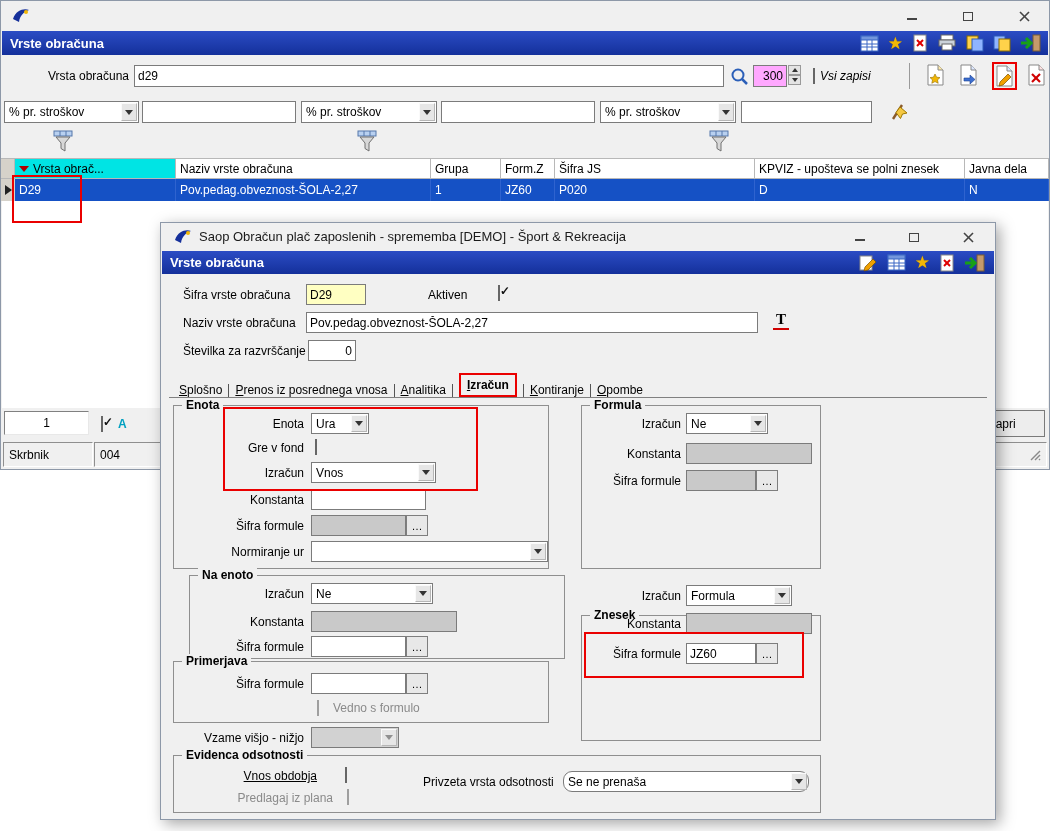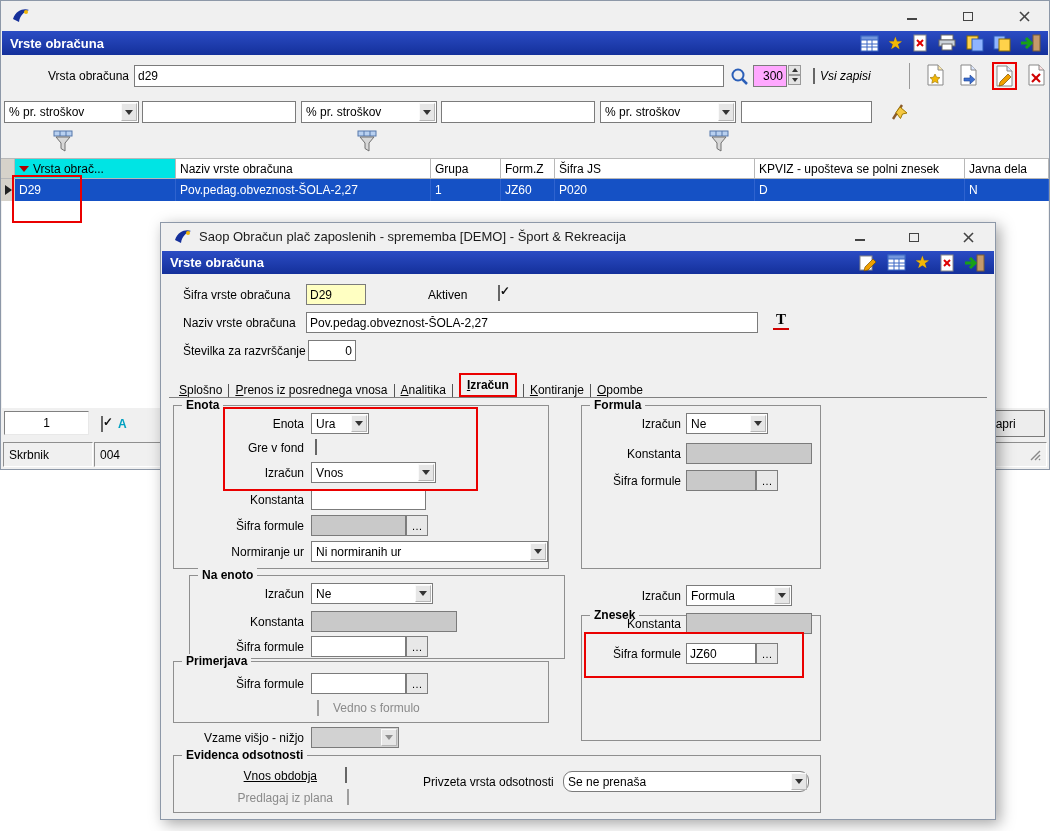--- a/index.html
+++ b/index.html
@@ -436,21 +436,20 @@
         <span class="tri-down"></span>
       </span>
   </div>
   <span class="abs lbl rl" style="left:8px;top:270px;width:135px;">Konstanta</span>
   <input class="abs input" style="left: 150px; top: 266px; width: 115px; height: 21px;" value="">
   <span class="abs lbl rl" style="left:8px;top:296px;width:135px;">Šifra formule</span>
   <input class="abs input gray" style="left: 150px; top: 292px; width: 95px; height: 21px;" value="">
   <span class="abs dots" style="left:245px;top:292px;width:22px;height:21px;">…</span>
   <span class="abs lbl rl" style="left:8px;top:322px;width:135px;">Normiranje ur</span>
   <div class="abs combo" style="left:150px;top:318px;width:237px;height:21px;">
-    <span class="ctext">Ni normiranih ur</span>
     <span class="cbtn">
         <span class="tri-down"></span>
       </span>
   </div>
   
   <div class="abs redbox" style="left:62px;top:184px;width:255px;height:84px;"></div>
 
   
   <div class="abs group" style="left:420px;top:182px;width:240px;height:164px;">
     <span class="gtitle">Formula</span>

